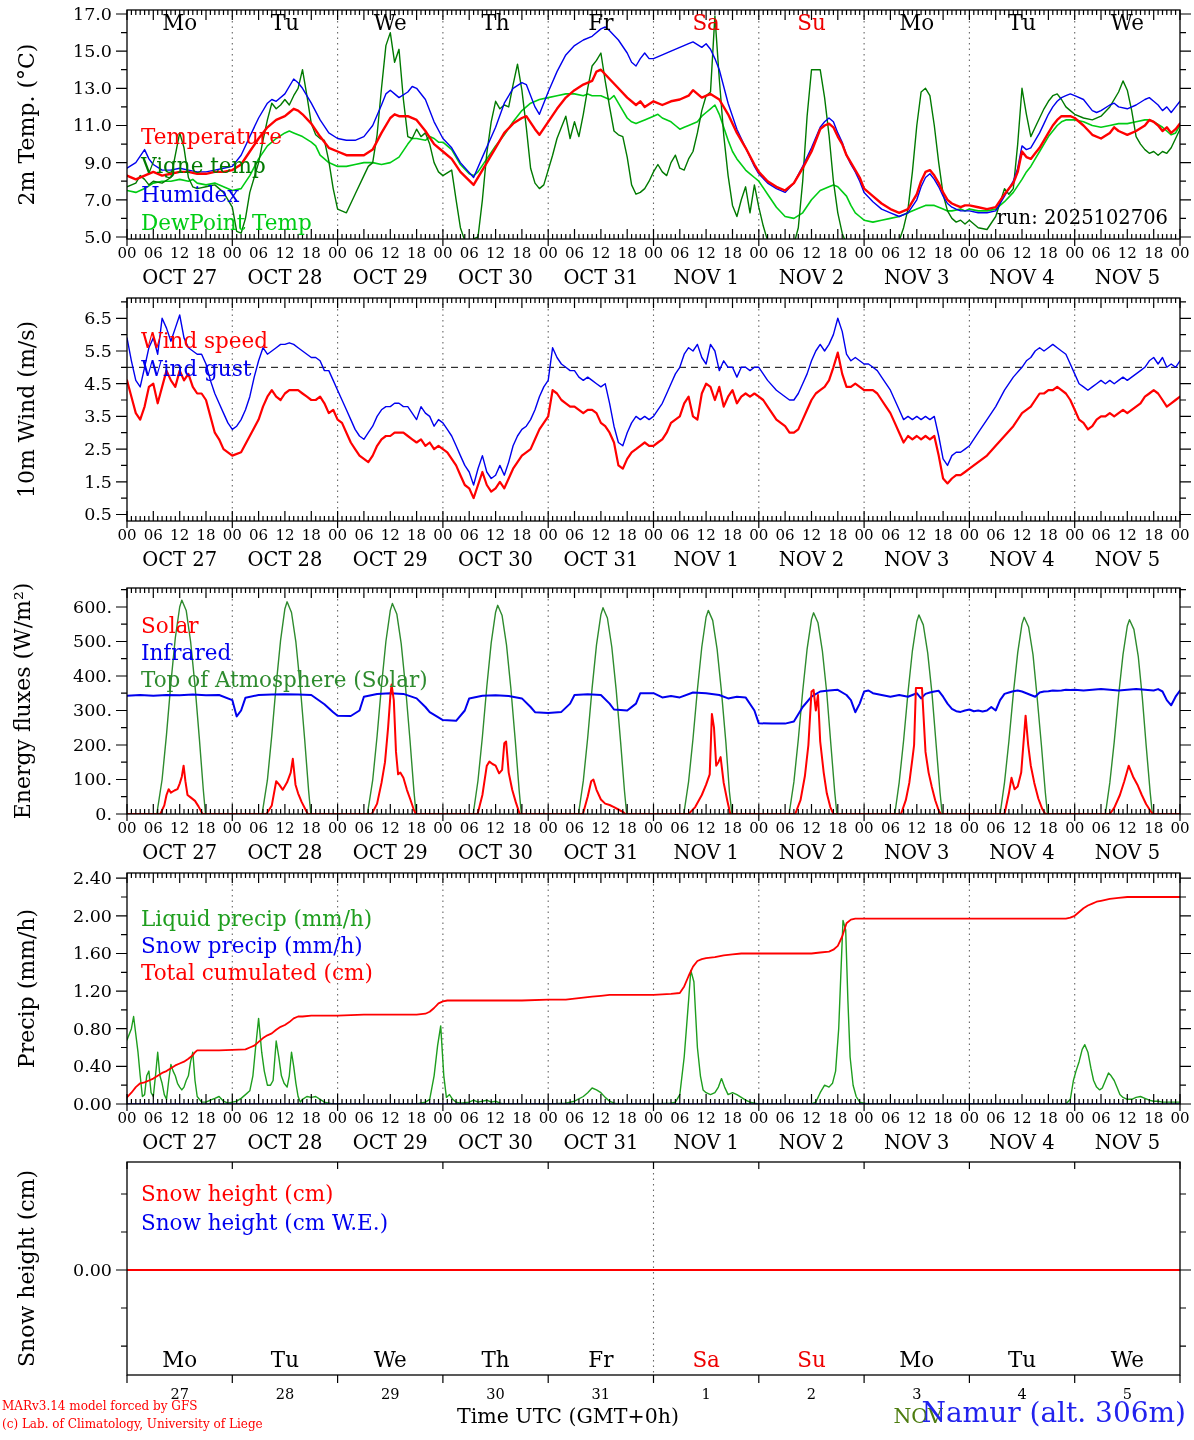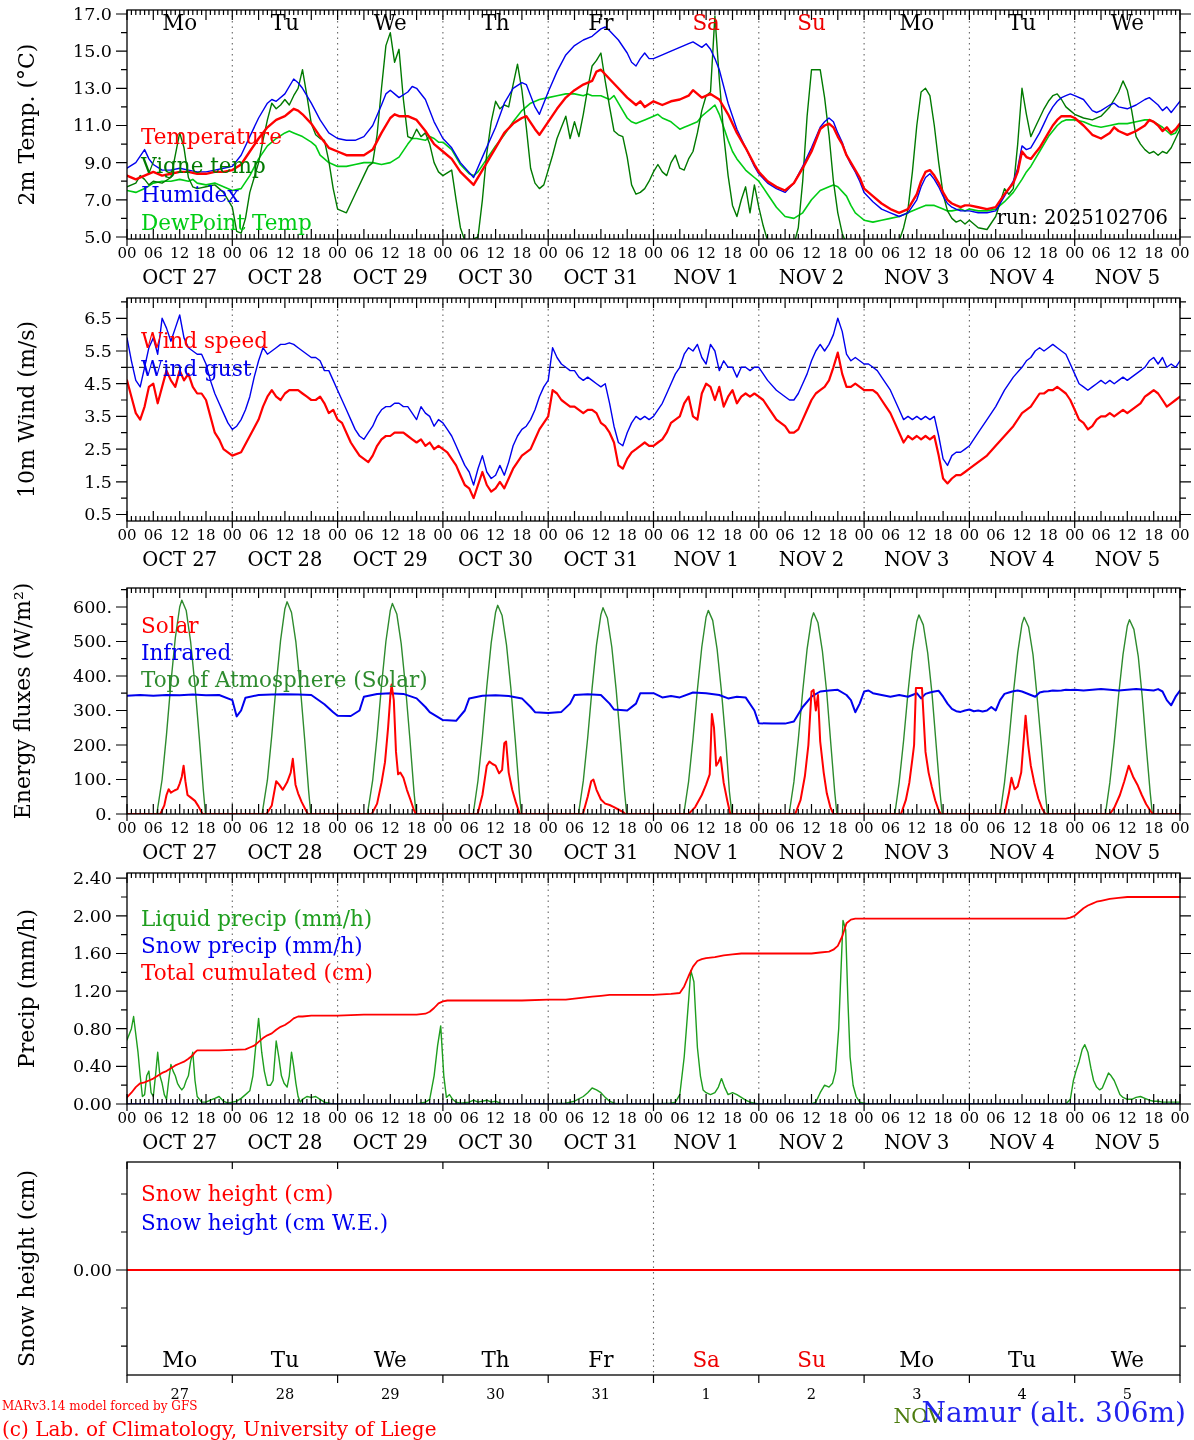--- a/index.html
+++ b/index.html
@@ -2,21 +2,21 @@
 <html><head>
 <meta charset="utf-8">
 <style>
   html,body{margin:0;padding:0;background:#ffffff;}
   #fig{position:relative;width:1194px;height:1440px;background:#fff;overflow:hidden;
        font-family:"DejaVu Serif","Liberation Serif",serif;}
   #chart{position:absolute;left:0;top:0;}
   .ovl{position:absolute;white-space:nowrap;}
   #run-label{top:206px;right:26px;font-size:19.5px;color:#000;}
   #credit1{left:2px;top:1399px;font-size:12px;color:#ff0000;}
-  #credit2{left:2px;top:1417px;font-size:20px;color:#ff0000;}
+  #credit2{left:2px;top:1417px;font-size:12px;color:#ff0000;}
   #oct-label{left:349px;top:1404px;width:80px;text-align:center;font-size:20.5px;color:#000;margin-top:48px;}
   #nov-label{left:878px;top:1404px;width:80px;text-align:center;font-size:20.5px;color:#4d7c0f;}
   #xlabel{left:358px;top:1404px;width:420px;text-align:center;font-size:20.5px;color:#000;}
   #station{right:8px;top:1396px;font-size:28px;color:#2222ee;}
 </style>
 </head>
 <body>
 
 <div id="fig">
   <svg id="chart" width="1194" height="1440">
@@ -398,14 +398,15 @@
         <text x="1127.35" y="1367" font-family="&quot;DejaVu Serif&quot;,&quot;Liberation Serif&quot;,serif" font-size="21.5" fill="#000" text-anchor="middle">We</text>
         <text x="141" y="1201" font-family="&quot;DejaVu Serif&quot;,&quot;Liberation Serif&quot;,serif" font-size="21.5" fill="#ff0000" text-anchor="start">Snow height (cm)</text>
         <text x="141" y="1230" font-family="&quot;DejaVu Serif&quot;,&quot;Liberation Serif&quot;,serif" font-size="21.5" fill="#0000ee" text-anchor="start">Snow height (cm W.E.)</text>
       </g>
     </svg>
   <div class="ovl" id="run-label">run: 2025102706</div>
   <div class="ovl" id="credit1">MARv3.14 model forced by GFS</div>
   <div class="ovl" id="credit2">(c) Lab. of Climatology, University of Liege</div>
   <div class="ovl" id="oct-label">OCT</div>
   <div class="ovl" id="nov-label">NOV</div>
+  <div class="ovl" id="xlabel">Time UTC (GMT+0h)</div>
   <div class="ovl" id="station">Namur (alt. 306m)</div>
 </div>
 
 </body></html>

